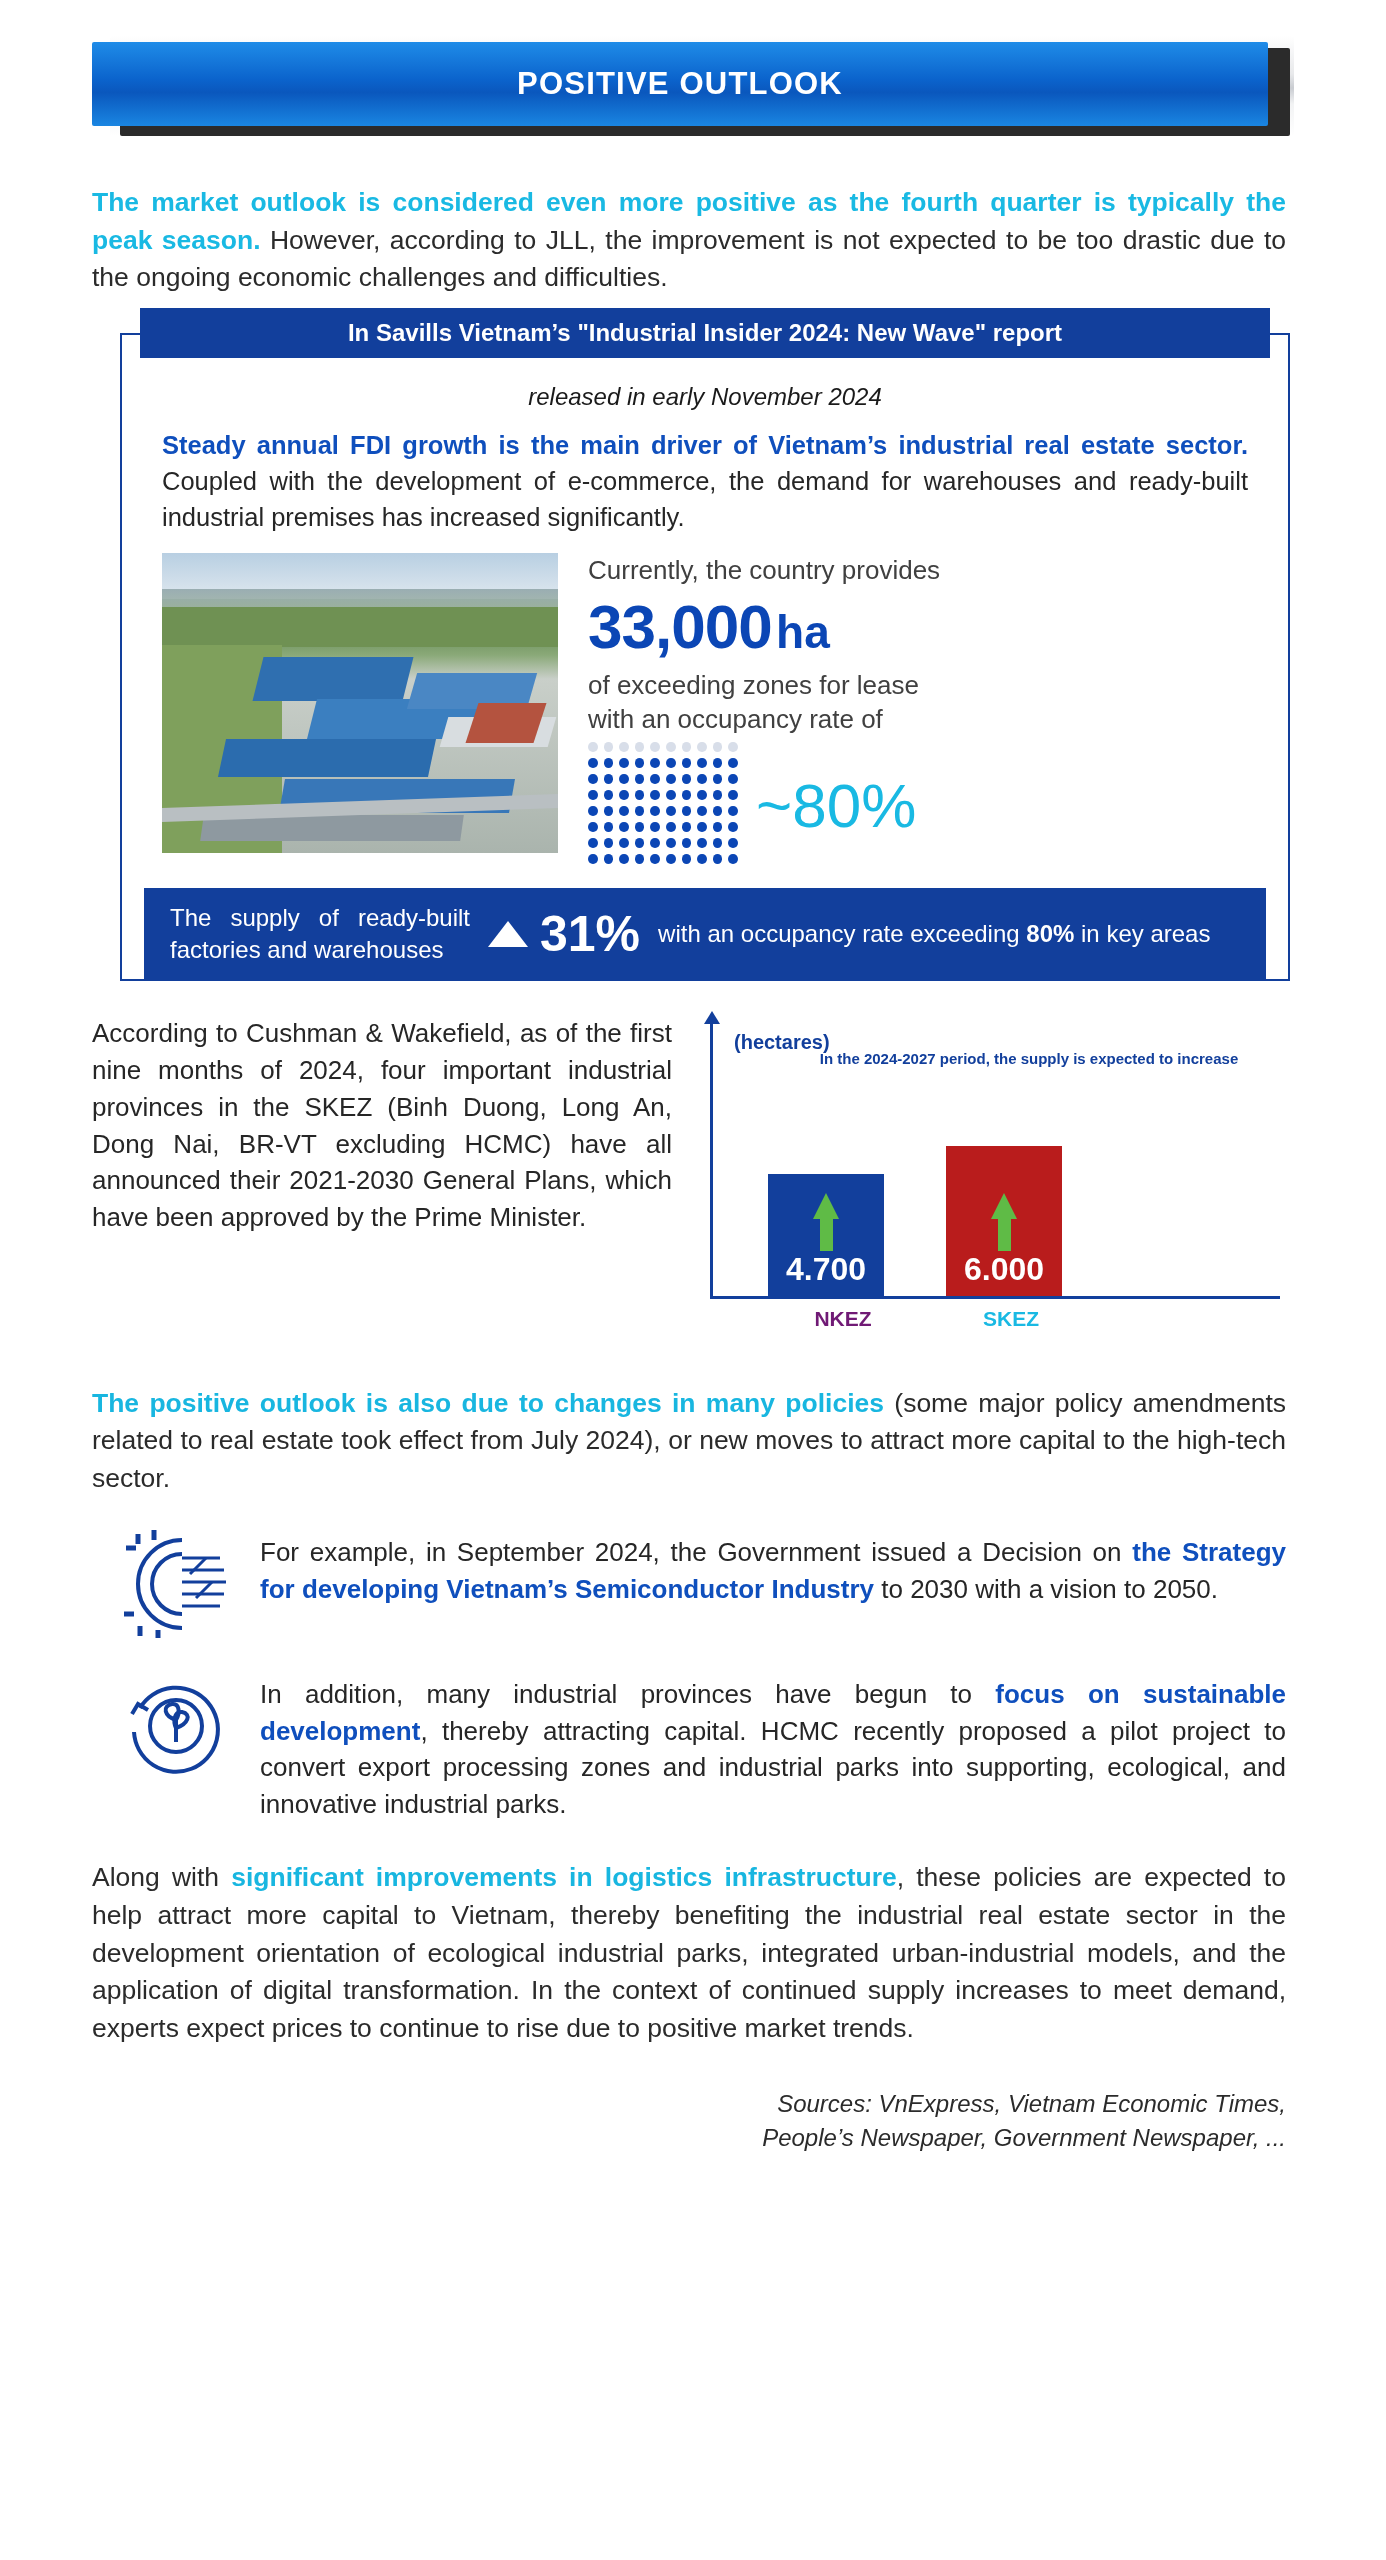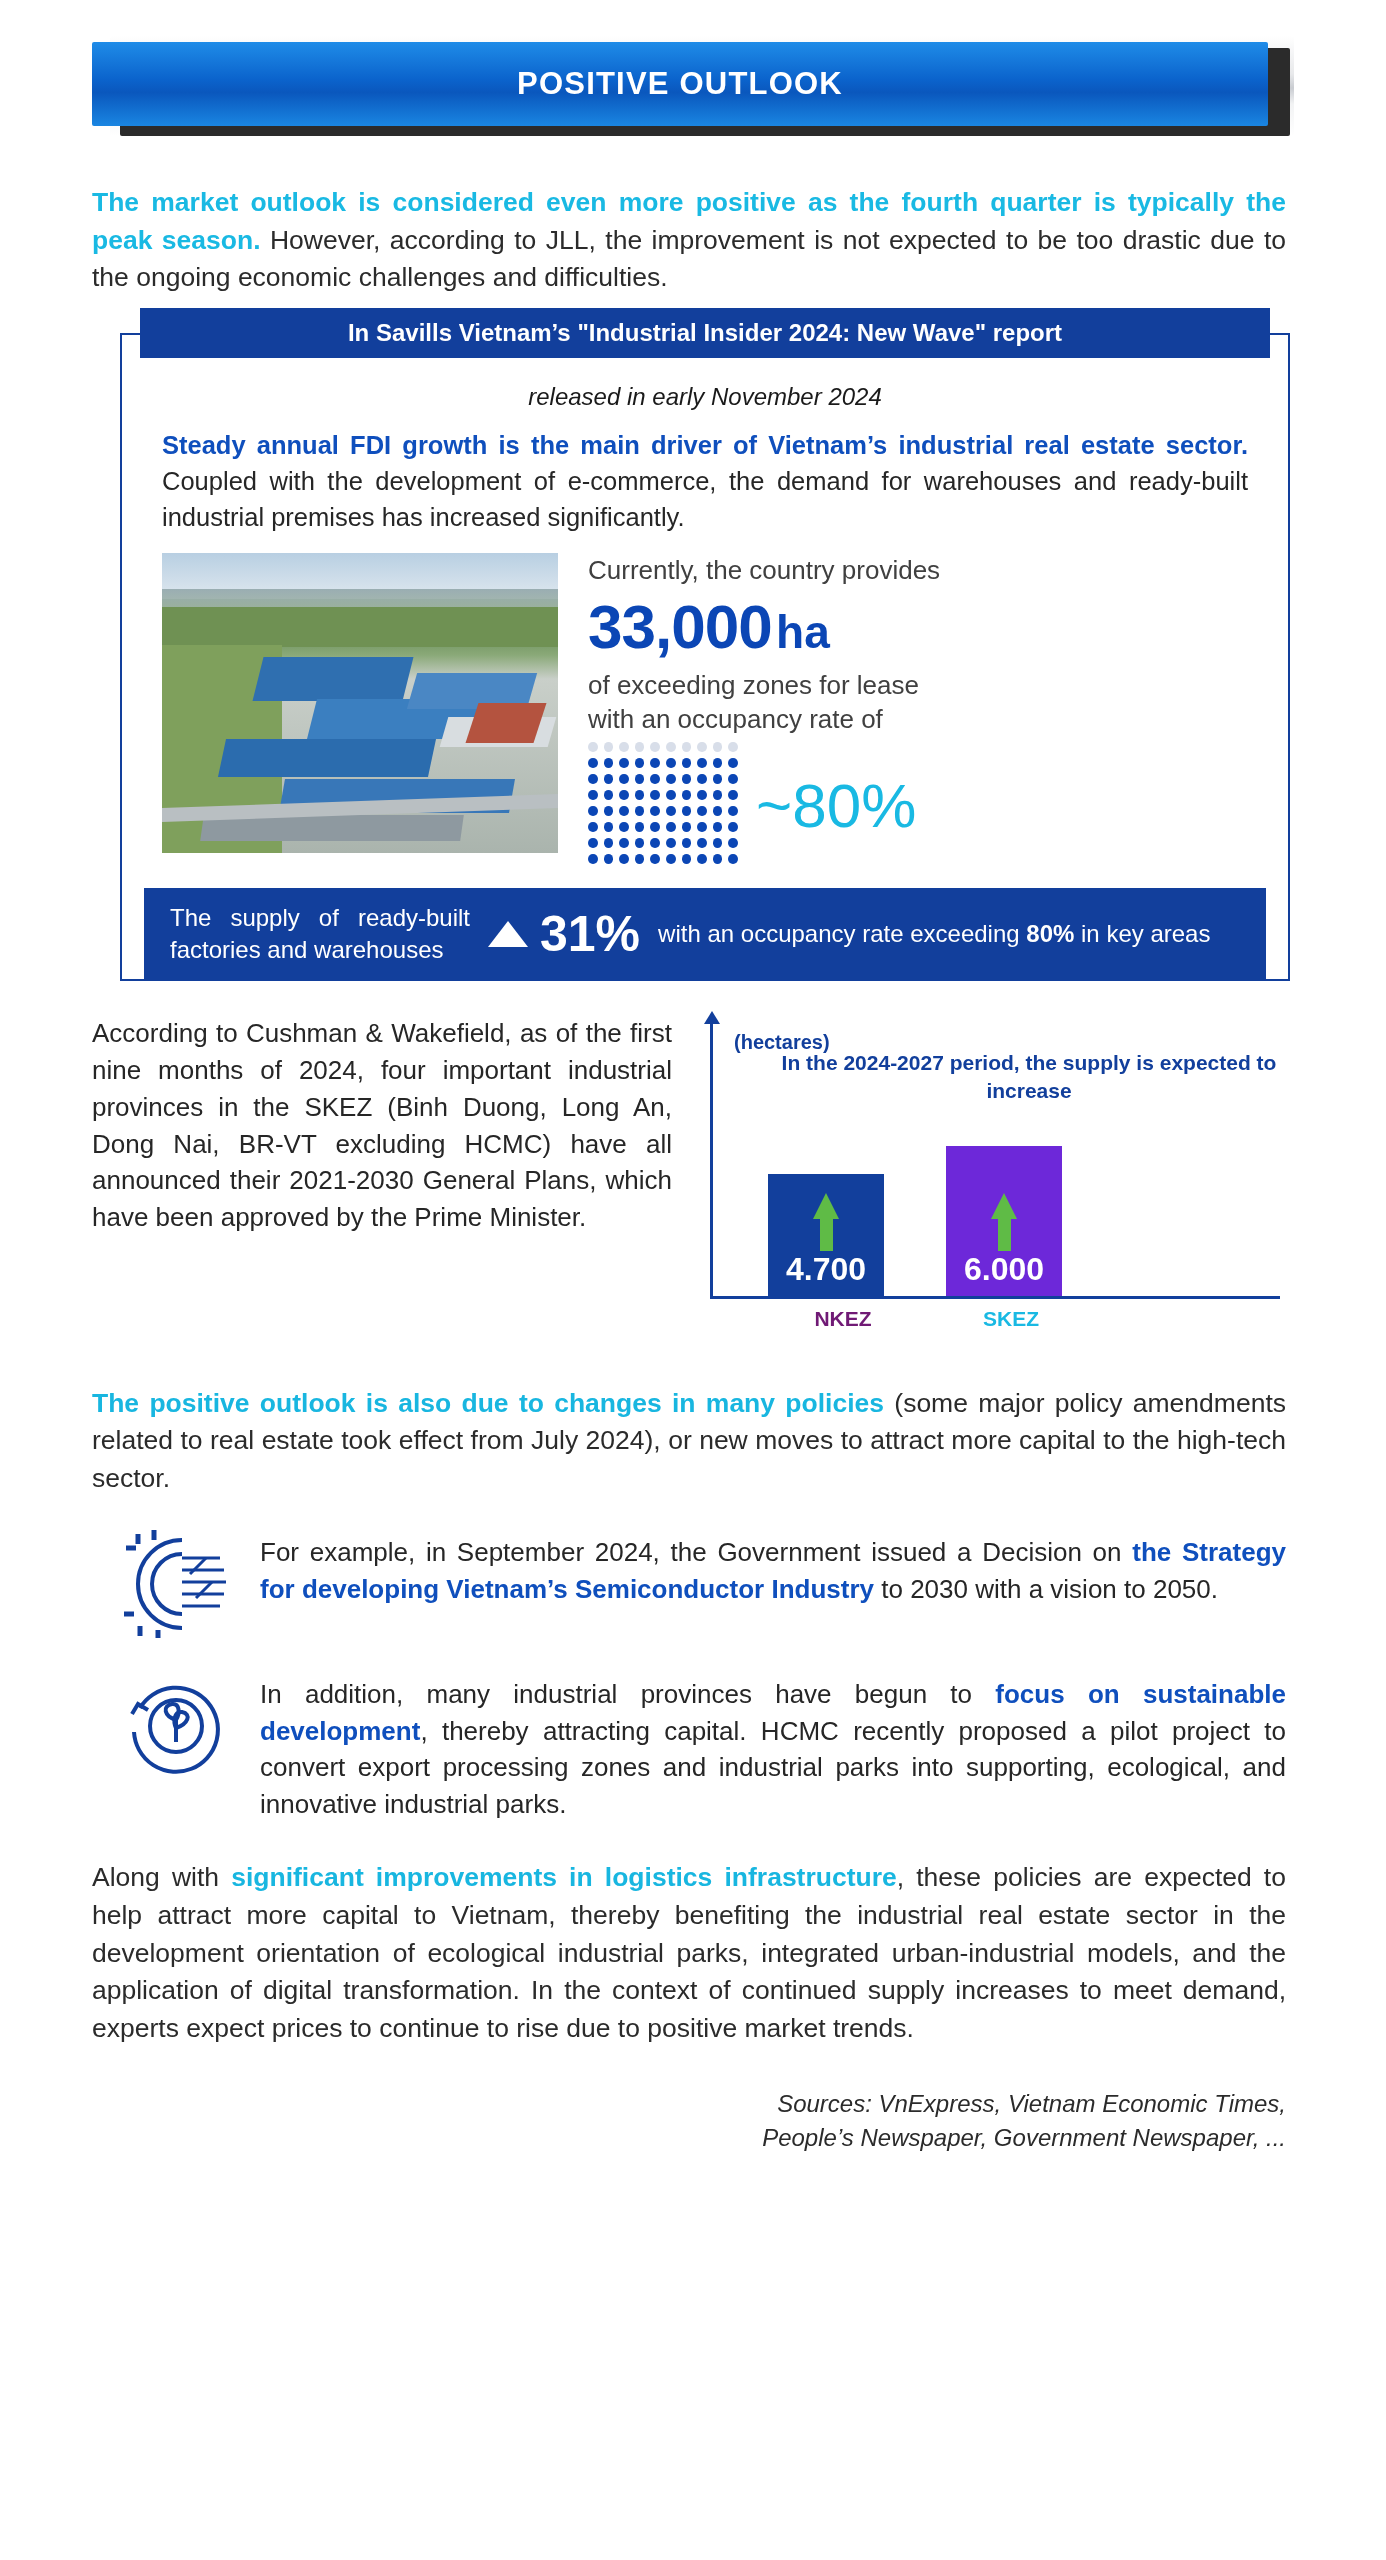--- a/index.html
+++ b/index.html
@@ -161,27 +161,27 @@
   .sf-right b { font-weight: bold; }
 
   
   .cush-wrap { display: flex; margin: 34px 96px 0 92px; gap: 26px; }
   .cush-text { width: 580px; font-size: 26px; line-height: 1.42; text-align: justify; }
   .chart { position: relative; flex: 1 1 auto; height: 330px; }
   .chart .yaxis { position: absolute; left: 12px; top: 6px; bottom: 46px; width: 3px; background: #123f9c; }
   .chart .yarrow { position: absolute; left: 6px; top: -4px; width: 0; height: 0; border-left: 8px solid transparent; border-right: 8px solid transparent; border-bottom: 13px solid #123f9c; }
   .chart .xaxis { position: absolute; left: 12px; right: 10px; bottom: 46px; height: 3px; background: #123f9c; }
   .chart .hect { position: absolute; left: 36px; top: 16px; font-size: 20px; font-weight: bold; color: #123f9c; }
-  .chart .ctitle { position: absolute; left: 70px; top: 34px; right: 0; font-size: 21px; font-weight: bold; color: #123f9c; line-height: 1.35; text-align: center; }
+  .chart .ctitle { position: absolute; left: 70px; top: 34px; right: 0; font-size: 15px; font-weight: bold; color: #123f9c; line-height: 1.35; text-align: center; }
   .bar { position: absolute; bottom: 49px; width: 116px; display: flex; flex-direction: column; align-items: center; justify-content: flex-end; }
   .bar .v { color: #ffffff; font-size: 32px; font-weight: bold; padding-bottom: 8px; }
   .bar .uarrow { width: 0; height: 0; border-left: 13px solid transparent; border-right: 13px solid transparent; border-bottom: 26px solid #5fbb46; margin-bottom: -2px; }
   .bar .ustem { width: 13px; height: 34px; background: #5fbb46; }
   .bar-nkez { left: 70px; height: 122px; background: #123f9c; }
-  .bar-skez { left: 248px; height: 150px; background: #6d28d9; }
+  .bar-skez { left: 248px; height: 150px; background: #b91c1c; }
   .blabel { position: absolute; bottom: 14px; font-size: 21px; font-weight: bold; width: 130px; text-align: center; }
   .blabel.nk { left: 80px; color: #701a75; }
   .blabel.sk { left: 248px; color: #19b9e3; }
 
   
   .policy { margin: 40px 100px 0 92px; }
 
   
   .iconrow { display: flex; margin: 30px 100px 0 120px; gap: 28px; align-items: flex-start; }
   .iconbox { width: 112px; height: 112px; flex: 0 0 auto; }

